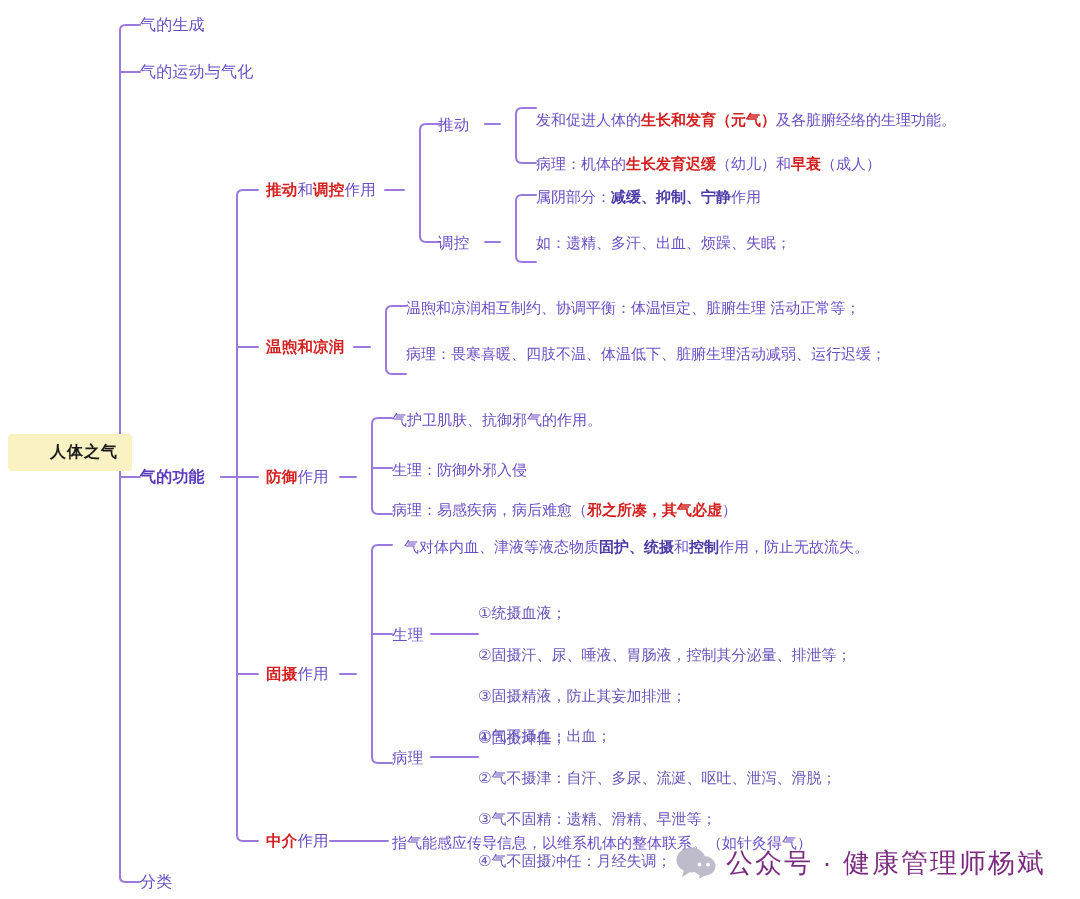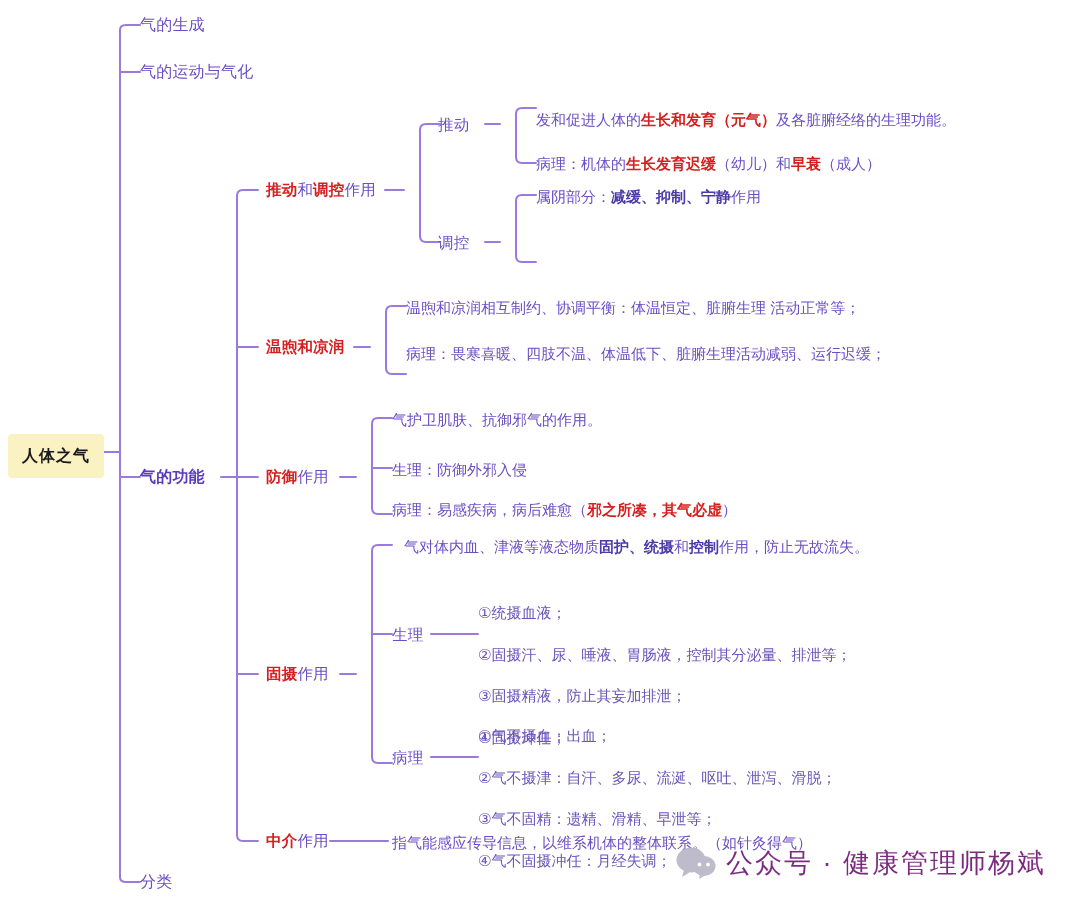--- a/index.html
+++ b/index.html
@@ -46,30 +46,31 @@
   .red { color: #d42020; font-weight: bold; }
   .dkb { color: #4b3aa8; font-weight: bold; }
   .pur { color: #6b4fc4; font-weight: normal; }
 
   
   #root-node {
     position: absolute;
     left: 8px;
     top: 434px;
     width: 96px;
-    height: 44px;
+    height: 37px;
     background: #fbf2c4;
     border-radius: 4px;
     display: flex;
     align-items: center;
     justify-content: center;
     color: #1a1a1a;
     font-weight: bold;
     font-size: 16px;
     letter-spacing: 1px;
+    padding-left: 28px;
   }
 
   
   .block {
     position: absolute;
     color: #6a55b8;
     font-size: 15px;
     line-height: 25px;
     white-space: nowrap;
   }
@@ -213,20 +214,23 @@
     </span>
   </div>
 
   <div class="block" style="left:536px; top:184px;">
     <span class="ln">
       <span class="pur">属阴部分：</span><span class="dkb">减缓、抑制、宁静</span><span class="pur">作用</span>
     </span>
   </div>
 
   <div class="block ind" style="left:536px; top:230px;">
+    <span class="ln">
+      <span class="pur">如：遗精、多汗、出血、烦躁、失眠；</span>
+    </span>
   </div>
 
   <div class="node" style="left:266px; top:336px; font-weight:bold;">
     <span class="red">温煦和凉润</span>
   </div>
 
   <div class="block" style="left:406px; top:295px;">
     <span class="ln">
       <span class="pur">温煦和凉润相互制约、协调平衡：体温恒定、脏腑生理 活动正常等；</span>
     </span>

